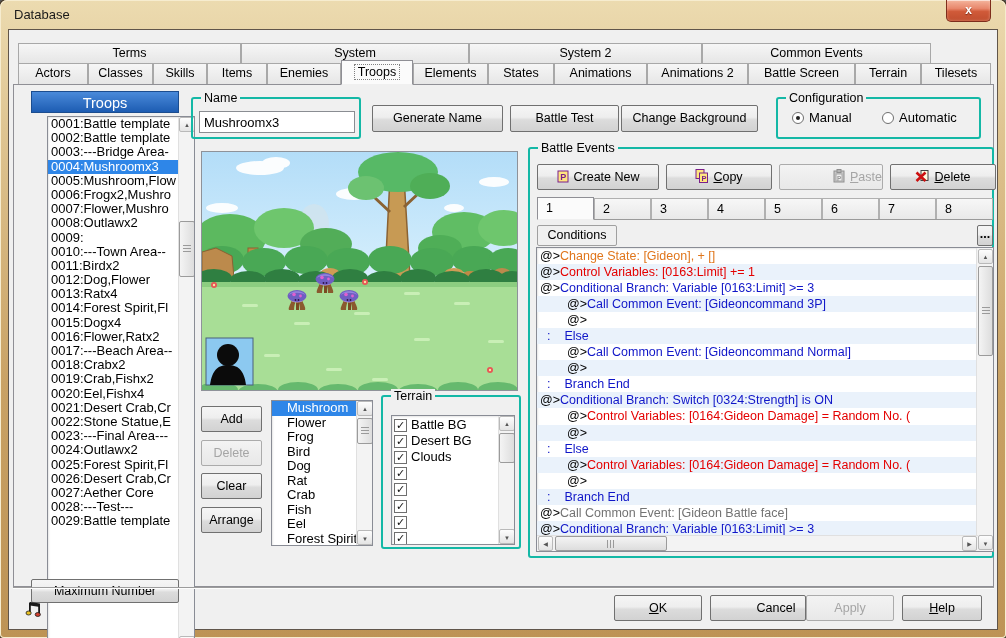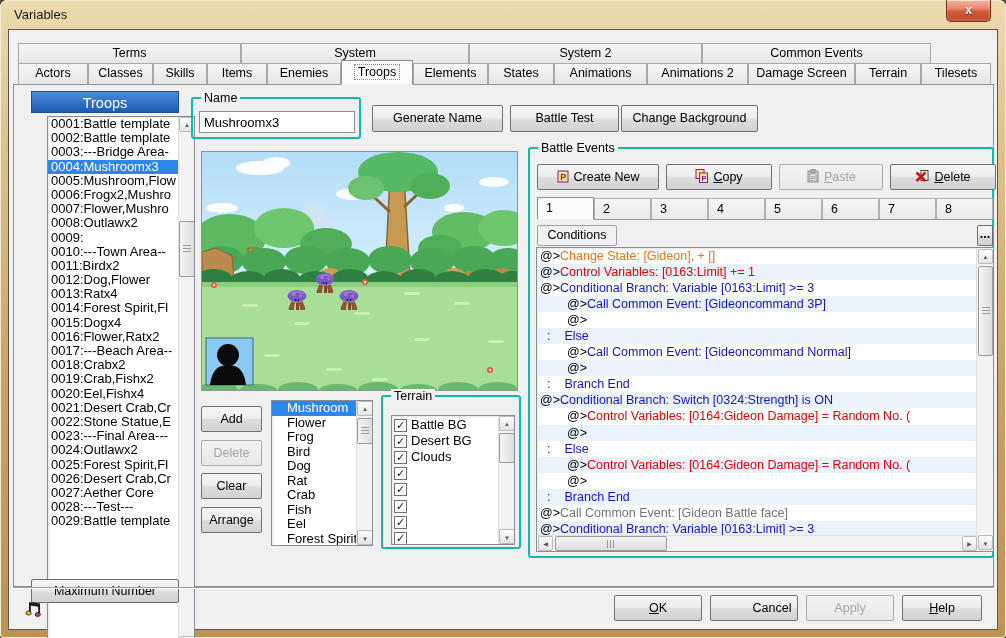--- a/index.html
+++ b/index.html
@@ -73,21 +73,21 @@
   .ico{display:inline-block;vertical-align:-2px;margin-right:4px;}
 
   .footer-sep{position:absolute;left:4px;top:557px;width:981px;border-top:1px solid #9c9c9c;border-bottom:1px solid #fdfdfd;}
   u{text-decoration:underline;}
 </style>
 </head>
 <body>
 
 <div id="win">
   <div class="titlebar">
-    <span class="title-text">Variables</span>
+    <span class="title-text">Database</span>
     <div class="close-btn">
       <span>x</span>
     </div>
   </div>
 
   <div id="dlg">
     <div id="tabs1">
         <div class="tab1" style="left: 9px; width: 223px;">Terms</div>
         <div class="tab1" style="left: 232px; width: 228px;">System</div>
         <div class="tab1" style="left: 460px; width: 233px;">System 2</div>
@@ -97,21 +97,21 @@
         <div class="tab2" style="left: 9px; width: 70px;">Actors</div>
         <div class="tab2" style="left: 79px; width: 65px;">Classes</div>
         <div class="tab2" style="left: 144px; width: 54px;">Skills</div>
         <div class="tab2" style="left: 198px; width: 60px;">Items</div>
         <div class="tab2" style="left: 258px; width: 74px;">Enemies</div>
         <div class="tab2 sel" style="left: 332px; width: 72px;"><span class="foc">Troops</span></div>
         <div class="tab2" style="left: 404px; width: 75px;">Elements</div>
         <div class="tab2" style="left: 479px; width: 66px;">States</div>
         <div class="tab2" style="left: 545px; width: 93px;">Animations</div>
         <div class="tab2" style="left: 638px; width: 101px;">Animations 2</div>
-        <div class="tab2" style="left: 739px; width: 107px;">Damage Screen</div>
+        <div class="tab2" style="left: 739px; width: 107px;">Battle Screen</div>
         <div class="tab2" style="left: 846px; width: 66px;">Terrain</div>
         <div class="tab2" style="left: 912px; width: 70px;">Tilesets</div>
       </div>
     <div class="pane"></div>
 
     <div class="troops-header">Troops</div>
     <div class="sunkenbox" style="left:38px;top:86px;width:148px;height:536px;">
       <div id="troop-items" style="position:absolute;left:0;top:0;width:131px;">
           <div class="trow">0001:Battle template</div>
           <div class="trow">0002:Battle template</div>
@@ -154,20 +154,29 @@
     <div class="btn" style="left:22px;top:503px;width:148px;height:24px;line-height:22px;margin-top:46px;">Maximum Number</div>
 
     <div class="groupbox" style="left:182px;top:67px;width:170px;height:42px;">
       <span class="gb-label">Name</span>
       <input class="inputbox" style="left: 6px; top: 12px; width: 156px; height: 22px;" value="Mushroomx3">
     </div>
     <div class="btn" style="left:363px;top:75px;width:131px;height:27px;line-height:25px;">Generate Name</div>
     <div class="btn" style="left:501px;top:75px;width:109px;height:27px;line-height:25px;">Battle Test</div>
     <div class="btn" style="left:612px;top:75px;width:137px;height:27px;line-height:25px;">Change Background</div>
 
+    <div class="groupbox" style="left:767px;top:67px;width:205px;height:42px;">
+      <span class="gb-label">Configuration</span>
+      <span style="position:absolute;left:14px;top:11px;">
+        <span class="radio on"></span><span>Manual</span>
+      </span>
+      <span style="position:absolute;left:104px;top:11px;">
+        <span class="radio"></span><span>Automatic</span>
+      </span>
+    </div>
 
     <div style="position:absolute;left:192px;top:121px;width:317px;height:240px;border:1px solid #8e9299;box-shadow:inset 1px 1px 2px rgba(0,0,0,.2);background:#a8de96;">
       <svg width="315" height="238" viewBox="0 0 315 238">
         <defs>
           <linearGradient id="sky" x1="0" y1="0" x2="0" y2="1">
             <stop offset="0" stop-color="#b3ddf8"></stop>
               <stop offset="1" stop-color="#d8f0fd"></stop>
           </linearGradient>
         </defs>
         <rect x="0" y="0" width="315" height="132" fill="url(#sky)"></rect>
@@ -370,21 +379,21 @@
       </div>
 
       <div class="btn" style="left:136px;top:15px;width:106px;height:26px;line-height:24px;">
         <svg class="ico" width="14" height="14" viewBox="0 0 14 14">
           <rect x="1" y="0.5" width="8" height="9" fill="#ffe680" stroke="#7a1f8a"></rect>
           <rect x="4.5" y="4" width="8" height="9.5" fill="#ffe680" stroke="#7a1f8a"></rect>
           <text x="6.5" y="12" font-size="7.5" font-weight="bold" fill="#7a1f8a">P</text>
         </svg><span id="copy-lbl"><u>C</u>opy</span>
       </div>
 
-      <div class="btn disabled" style="left:249px;top:15px;width:104px;height:26px;line-height:24px;">
+      <div class="btn disabled" style="left:249px;top:15px;width:104px;height:26px;line-height:24px;text-align:right;">
         <svg class="ico" width="14" height="14" viewBox="0 0 14 14">
           <rect x="2" y="2" width="10" height="11" fill="#c9c9c9" stroke="#8f8f8f"></rect>
           <rect x="5" y="0.5" width="4" height="3" fill="#b5b5b5" stroke="#8f8f8f"></rect>
           <rect x="4" y="5" width="6" height="7" fill="#efefef" stroke="#a8a8a8"></rect>
           <text x="5" y="11.5" font-size="6.5" font-weight="bold" fill="#9a9a9a">P</text>
         </svg><span id="paste-lbl"><u>P</u>aste</span>
       </div>
 
       <div class="btn" style="left:360px;top:15px;width:106px;height:26px;line-height:24px;">
         <svg class="ico" width="15" height="14" viewBox="0 0 15 14">
@@ -447,17 +456,17 @@
 
     <div class="footer-sep"></div>
     <svg style="position:absolute;left:16px;top:568px;" width="18" height="19" viewBox="0 0 18 19">
       <path d="M5,4 L15,5.5 L15,9 L5,7.5 Z" fill="#1a1a1a"></path>
       <rect x="4" y="4.5" width="1.8" height="10" fill="#1a1a1a"></rect>
       <rect x="13.2" y="6" width="1.8" height="10" fill="#1a1a1a"></rect>
       <ellipse cx="3.6" cy="15" rx="2.6" ry="2" fill="#e8c020" stroke="#1a1a1a" stroke-width="0.8"></ellipse>
       <ellipse cx="12.8" cy="16.5" rx="2.6" ry="2" fill="#d04030" stroke="#1a1a1a" stroke-width="0.8"></ellipse>
     </svg>
     <div class="btn" id="ok-btn" style="left:605px;top:565px;width:88px;height:26px;line-height:24px;"><u>O</u>K</div>
-    <div class="btn" style="left:701px;top:565px;width:88px;height:26px;line-height:24px;padding-left:36px;">Cancel</div>
+    <div class="btn" style="left:701px;top:565px;width:96px;height:26px;line-height:24px;padding-left:36px;">Cancel</div>
     <div class="btn disabled" style="left:797px;top:565px;width:88px;height:26px;line-height:24px;">Apply</div>
     <div class="btn" id="help-btn" style="left:893px;top:565px;width:80px;height:26px;line-height:24px;"><u>H</u>elp</div>
   </div>
 </div>
 
 </body></html>

